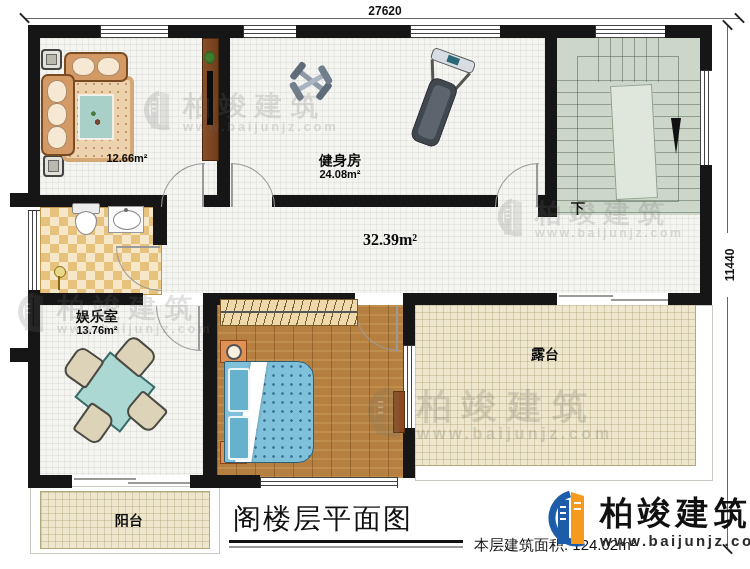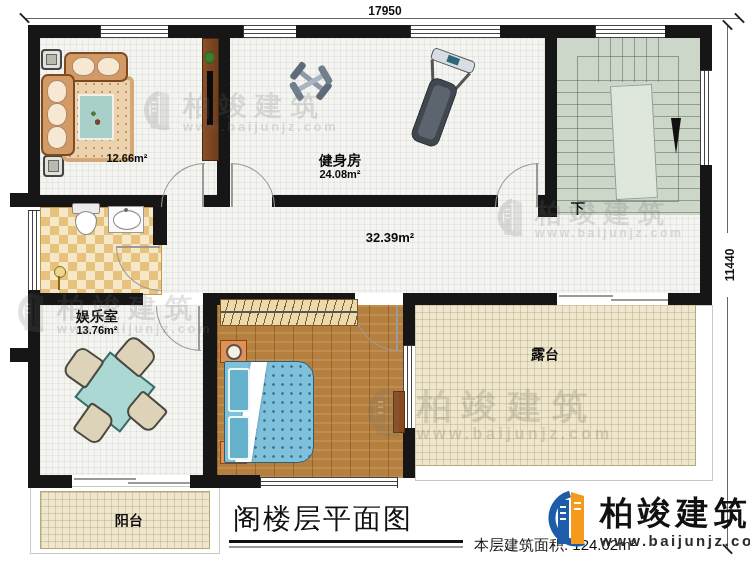--- a/index.html
+++ b/index.html
@@ -209,21 +209,21 @@
   <div class="abs" style="left:393px;top:391px;width:10px;height:40px;background:#8a4a1e;border:1px solid #5c2e0e;"></div>
 
   <div class="room-label" style="left:67px;top:152px;width:120px;">
     <div class="rarea">12.66m²</div>
   </div>
   <div class="room-label" style="left:290px;top:152px;width:100px;">
     <div class="rname">健身房</div>
     <div class="rarea">24.08m²</div>
   </div>
   <div class="room-label" style="left:352px;top:231px;width:76px;">
-    <div class="rarea" style="font-size:13px;">32.39m²</div>
+    <div class="rarea" style="font-size:16px;font-family:Liberation Serif, serif;">32.39m²</div>
   </div>
   <div class="room-label" style="left:52px;top:308px;width:90px;">
     <div class="rname">娱乐室</div>
     <div class="rarea">13.76m²</div>
   </div>
   <div class="room-label" style="left:510px;top:346px;width:70px;">
     <div class="rname">露台</div>
   </div>
   <div class="room-label" style="left:94px;top:512px;width:70px;">
     <div class="rname">阳台</div>
@@ -282,21 +282,21 @@
       </svg>
     <div>
         <div class="wm-name">柏竣建筑</div>
         <div class="wm-site">www.baijunjz.com</div>
       </div>
   </div>
 
   <div class="dim" style="left:24px;top:18px;width:716px;height:1px;"></div>
   <div class="tick" style="left:18px;top:17px;"></div>
   <div class="tick" style="left:733px;top:17px;"></div>
-  <div class="dim-label" style="left:350px;top:4px;width:64px;">17950</div>
+  <div class="dim-label" style="left:350px;top:4px;width:64px;">27620</div>
   <div class="dim" style="left:727px;top:26px;width:1px;height:524px;"></div>
   <div class="tick" style="left:721px;top:24px;"></div>
   <div class="tick" style="left:721px;top:548px;"></div>
   <div class="dim-label" style="left:698px;top:258px;width:58px;transform:rotate(-90deg);">11440</div>
 
   <div class="title-row" style="left:233px;top:500px;">
     <span class="title-cn">阁楼层平面图</span>
   </div>
   <div class="abs" style="left:229px;top:540px;width:234px;height:3px;background:#111;"></div>
   <div class="abs" style="left:229px;top:546px;width:234px;height:1.5px;background:#999;"></div>

